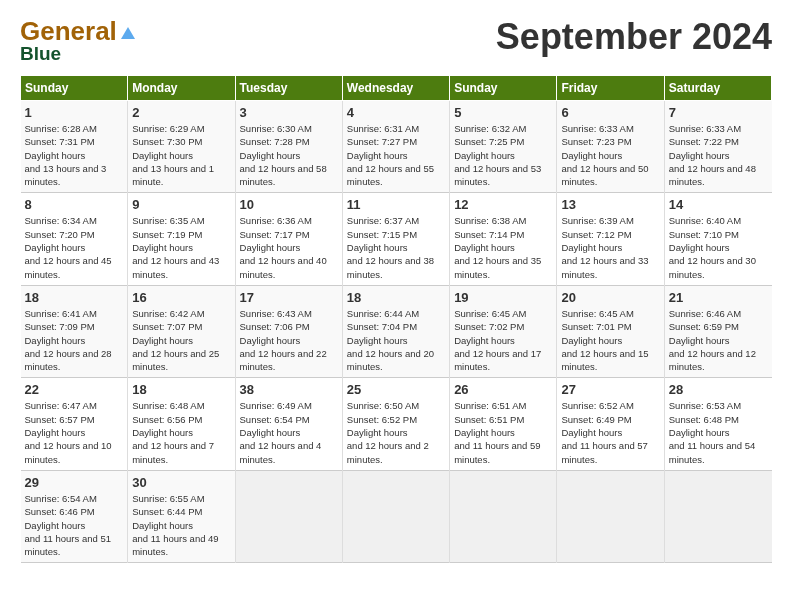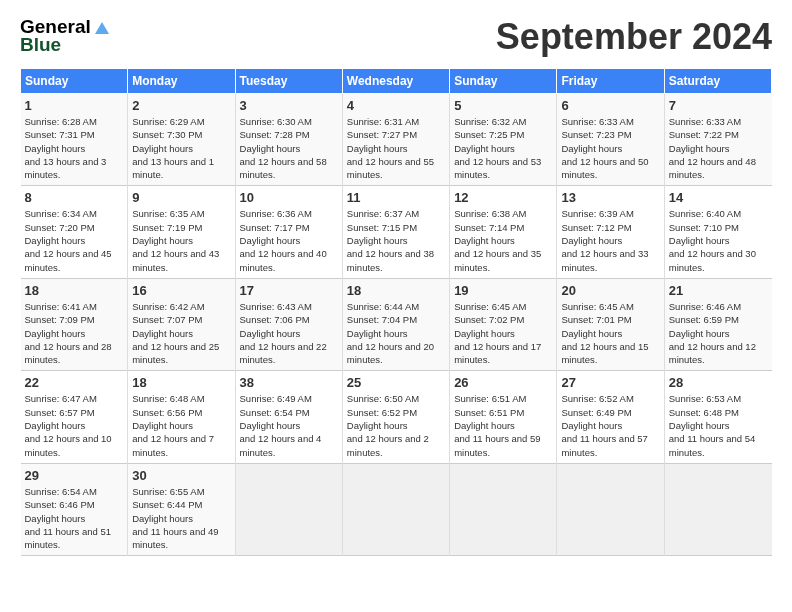--- a/index.html
+++ b/index.html
@@ -37,21 +37,21 @@
     .subtitle {
       font-size: 15px;
       color: #555;
     }
     table {
       width: 100%;
       border-collapse: collapse;
       font-size: 10px;
     }
     thead tr th {
-      background-color: #3b82f6;
+      background-color: #4d7c0f;
       color: #fff;
       padding: 5px 4px;
       text-align: left;
       font-size: 12px;
       font-weight: bold;
       border: 1px solid #fff;
     }
     tbody tr {
       border-bottom: 1px solid #ccc;
     }
@@ -85,21 +85,21 @@
       background: #f0f0f0;
     }
   </style>
 </head>
 <body>
 
 <div class="page">
   <div class="header-area">
     <div class="logo">
       <div style="display:flex; align-items:center; gap:2px;">
-        <span style="font-size:19px; font-weight:bold; color:#000000;">General</span>
+        <span style="font-size:26px; font-weight:bold; color:#a16207;">General</span>
         <svg width="18" height="18" viewBox="0 0 18 18">
           <polygon points="2,16 16,16 9,4" fill="#5daaee"></polygon>
         </svg>
       </div>
       <span style="font-size:19px; font-weight:bold; color:#14532d; margin-top:-4px;">Blue</span>
     </div>
     <div class="title-area">
       <div class="main-title">September 2024</div>
     </div>
   </div>

